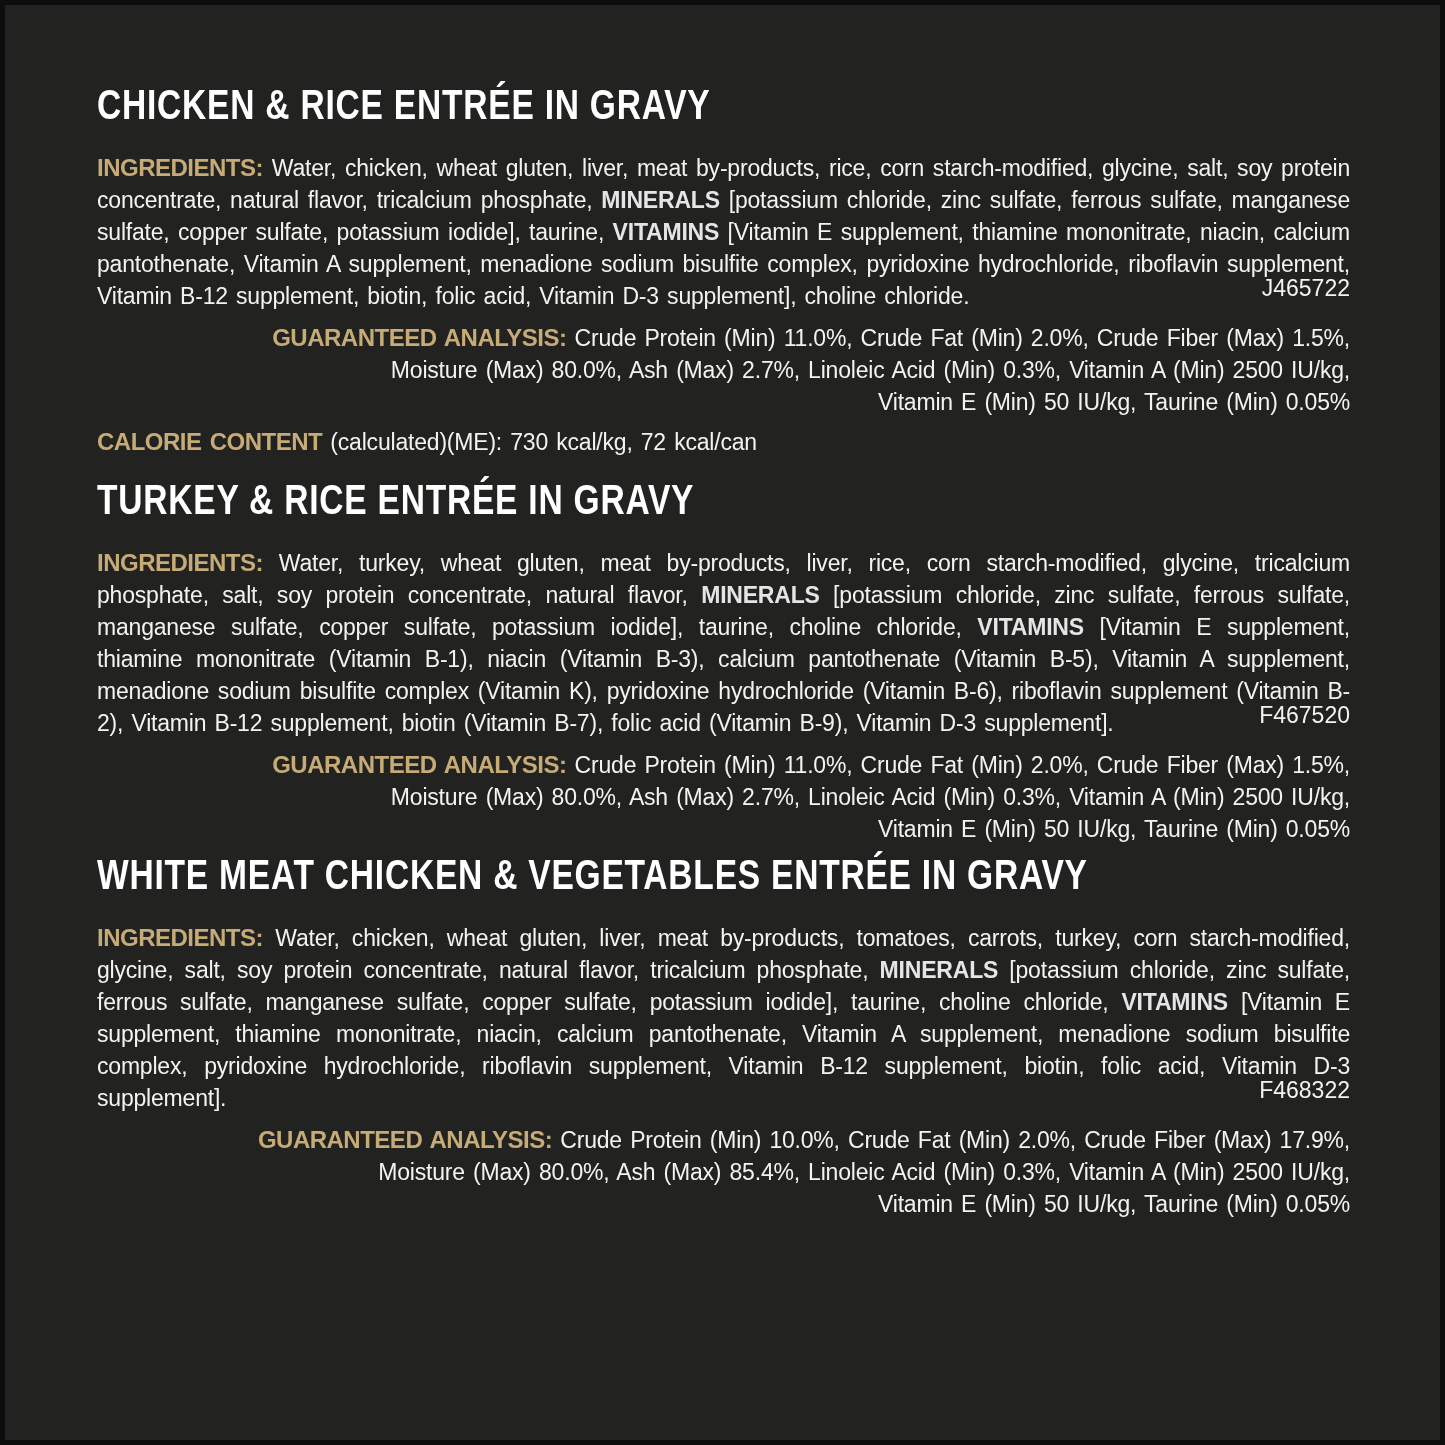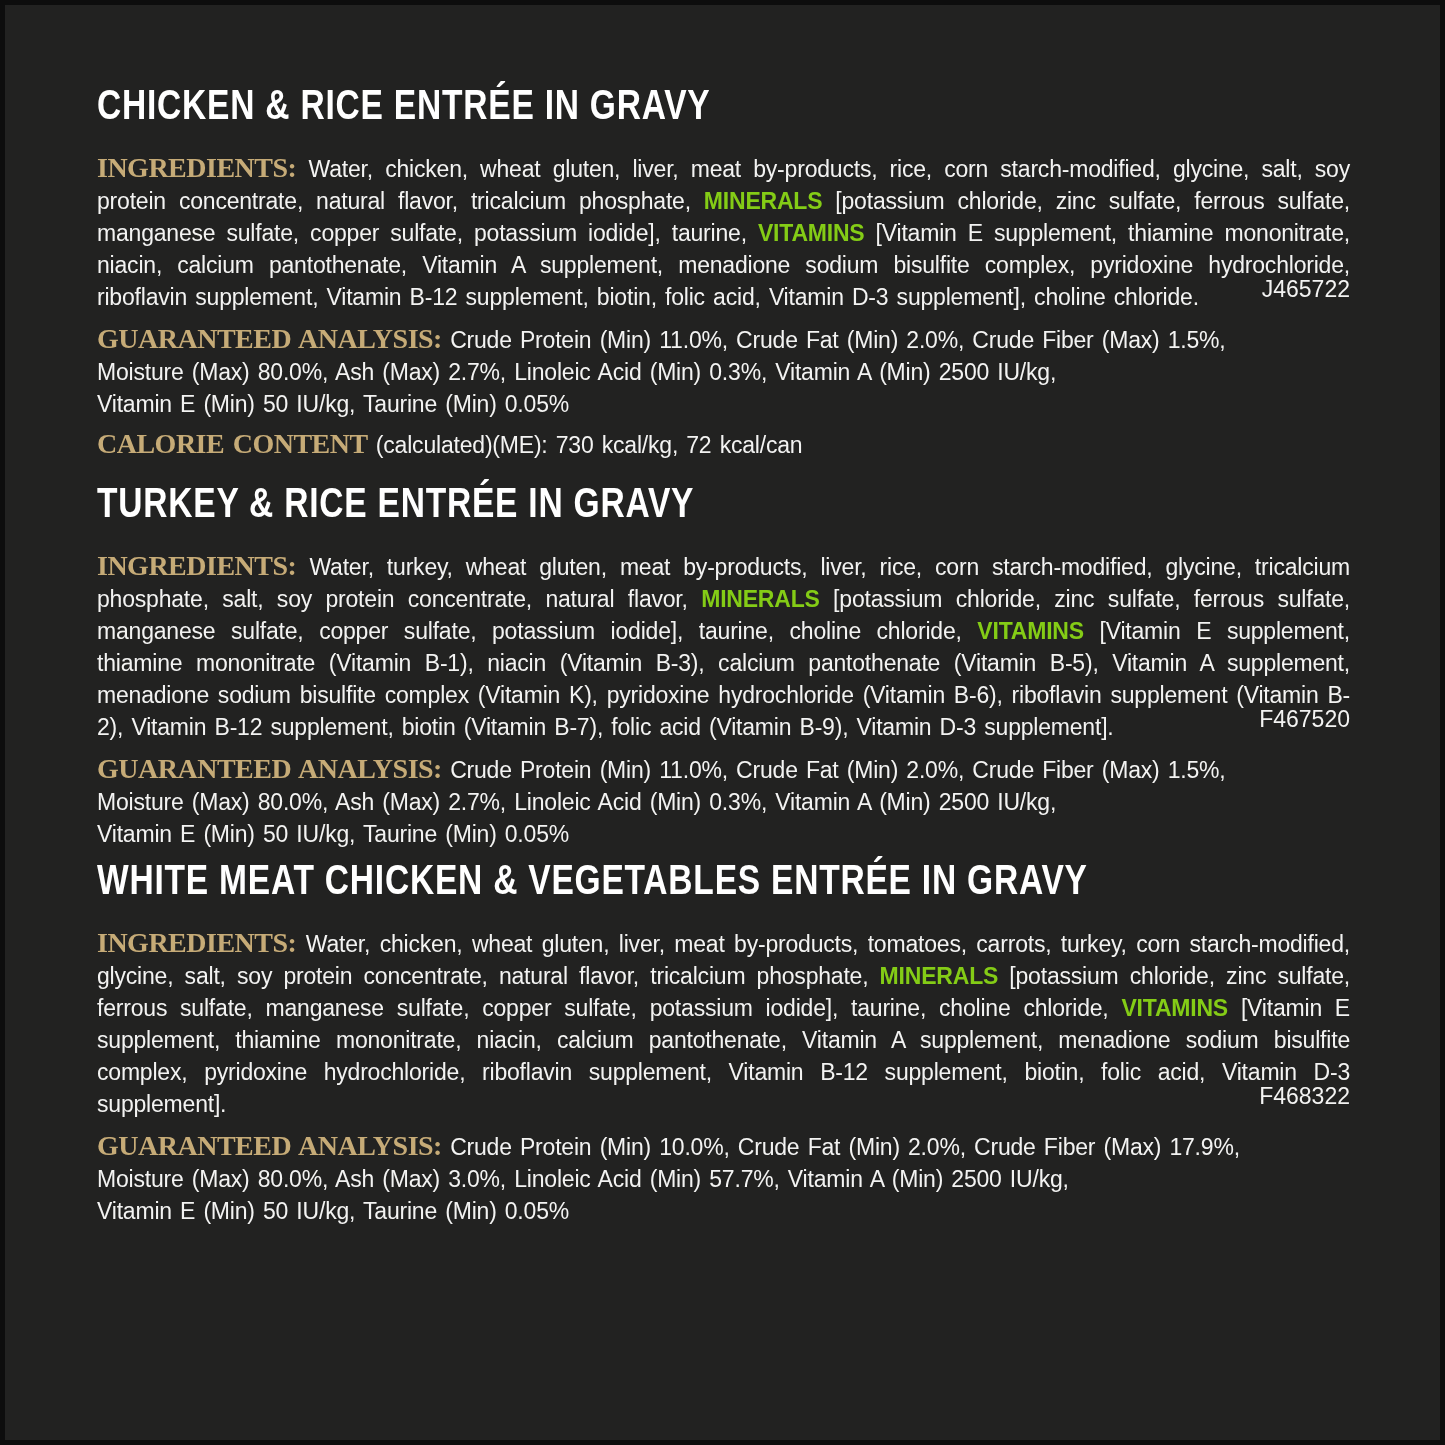--- a/index.html
+++ b/index.html
@@ -35,38 +35,38 @@
     font-size: 23px;
     line-height: 32px;
     letter-spacing: -0.2px;
     text-align: justify;
     margin: 0 0 10px 0;
     word-spacing: 2px;
   }
   .gold-label {
     color: #c6ab77;
     font-weight: 700;
-    font-size: 28px;
+    font-size: 24px;
     letter-spacing: -0.5px;
     white-space: nowrap;
-    font-family: Liberation Serif, serif;
   }
-  .bold { font-weight: 700; color: #84cc16; }
+  .bold { font-weight: 700; color: #e5e5e5; }
   .code {
     position: absolute;
     right: 0;
     bottom: 8px;
     letter-spacing: 0;
   }
   .ga {
     font-size: 23px;
     line-height: 32px;
     letter-spacing: -0.2px;
     margin: 0 0 8px 0;
     word-spacing: 2px;
+    text-align: right;
   }
   .ga-line { white-space: nowrap; }
   .cc {
     font-size: 23px;
     line-height: 32px;
     letter-spacing: -0.2px;
     margin: 0 0 20px 0;
     white-space: nowrap;
     word-spacing: 2px;
   }
@@ -95,18 +95,18 @@
       <div class="ga-line">Moisture (Max) 80.0%, Ash (Max) 2.7%, Linoleic Acid (Min) 0.3%, Vitamin A (Min) 2500 IU/kg,</div>
       <div class="ga-line">Vitamin E (Min) 50 IU/kg, Taurine (Min) 0.05%</div>
     </div>
   </div>
 
   <div>
     <h1 class="section-title">WHITE MEAT CHICKEN &amp; VEGETABLES ENTRÉE IN GRAVY</h1>
     <p class="para"><span class="gold-label">INGREDIENTS:</span><span><span> Water, chicken, wheat gluten, liver, meat by-products, tomatoes, carrots, turkey, corn starch-modified, glycine, salt, soy protein concentrate, natural flavor, tricalcium phosphate, </span><span class="bold">MINERALS</span><span> [potassium chloride, zinc sulfate, ferrous sulfate, manganese sulfate, copper sulfate, potassium iodide], taurine, choline chloride, </span><span class="bold">VITAMINS</span><span> [Vitamin E supplement, thiamine mononitrate, niacin, calcium pantothenate, Vitamin A supplement, menadione sodium bisulfite complex, pyridoxine hydrochloride, riboflavin supplement, Vitamin B-12 supplement, biotin, folic acid, Vitamin D-3 supplement].</span></span><span class="code">F468322</span></p>
     <div class="ga">
       <div class="ga-line"><span class="gold-label">GUARANTEED ANALYSIS:</span><span> Crude Protein (Min) 10.0%, Crude Fat (Min) 2.0%, Crude Fiber (Max) 17.9%,</span></div>
-      <div class="ga-line">Moisture (Max) 80.0%, Ash (Max) 3.0%, Linoleic Acid (Min) 57.7%, Vitamin A (Min) 2500 IU/kg,</div>
+      <div class="ga-line">Moisture (Max) 80.0%, Ash (Max) 85.4%, Linoleic Acid (Min) 0.3%, Vitamin A (Min) 2500 IU/kg,</div>
       <div class="ga-line">Vitamin E (Min) 50 IU/kg, Taurine (Min) 0.05%</div>
     </div>
   </div>
 
 </div>
 
 </body></html>

